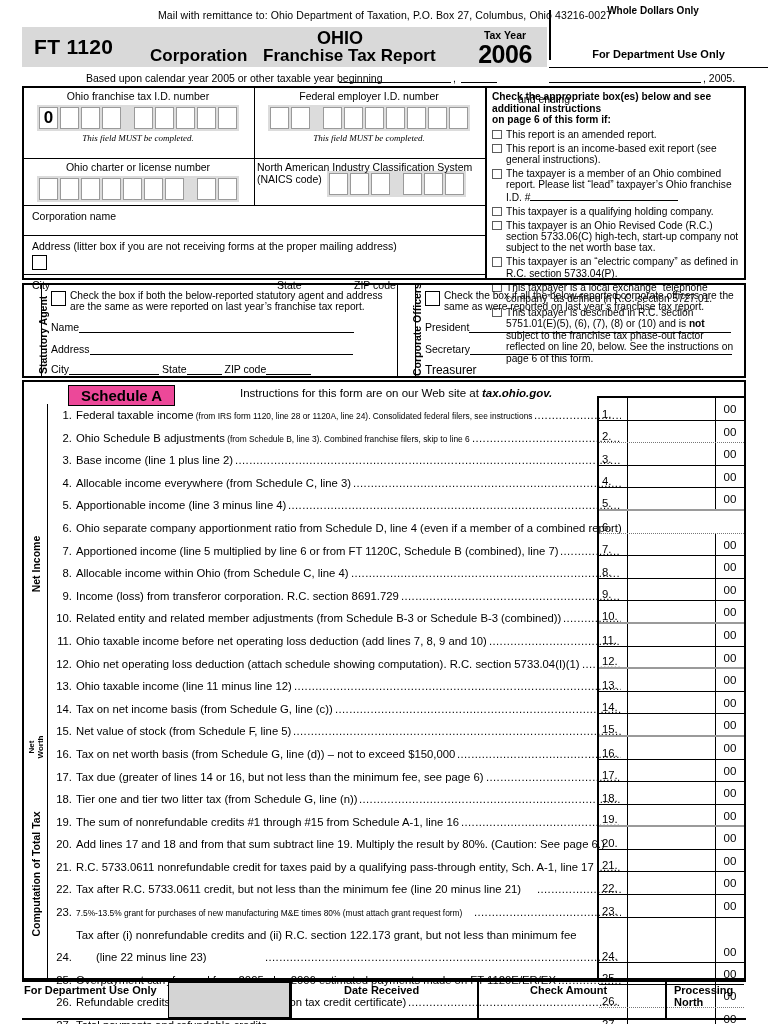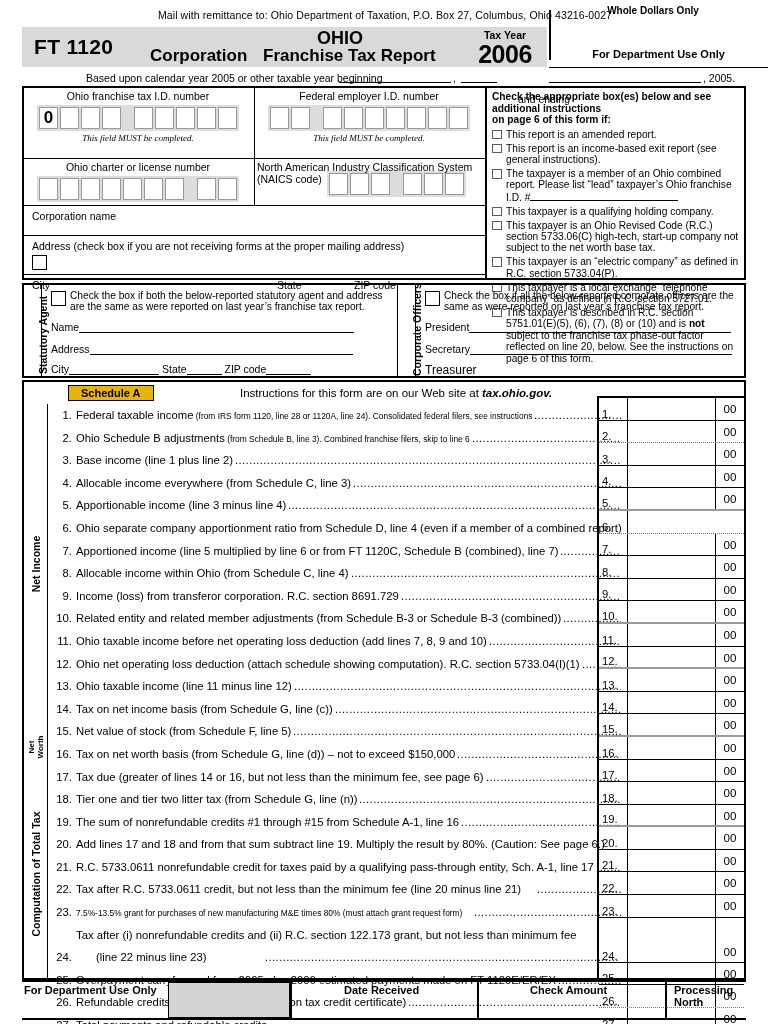--- a/index.html
+++ b/index.html
@@ -102,22 +102,22 @@
   .sideband span{
     position:absolute;left:50%;top:50%;
     transform:translate(-50%,-50%) rotate(-90deg);
     font-size:10.5px;font-weight:bold;white-space:nowrap;text-align:center;
   }
   .sideband.twoline span{font-size:8px;line-height:9px;}
 
   .schedhdr{position:absolute;left:26px;top:0px;right:0;height:24px;}
   .schedtag{
     position:absolute;left:18px;top:3px;
-    background:#eab308;border:1.5px solid #000;
-    padding:1px 12px;font-size:11px;font-weight:bold;
+    background:#ec4899;border:1.5px solid #000;
+    padding:1px 12px;font-size:15px;font-weight:bold;
   }
   .schedinstr{position:absolute;left:190px;top:5px;font-size:11.5px;}
   .schedinstr i{font-weight:bold;font-style:italic;}
   .wholedollars{position:absolute;left:578px;top:5px;width:150px;text-align:center;font-size:10px;font-weight:bold;}
 
   
   .lines{position:absolute;left:26px;top:24px;right:0;bottom:0;}
   .lrow{position:relative;height:22.6px;}
   .lnum{position:absolute;left:0;width:22px;text-align:right;font-size:11.3px;top:3px;}
   .ltxt{position:absolute;left:26px;top:3px;font-size:11.3px;white-space:nowrap;}
@@ -243,21 +243,21 @@
             <div class="bx"></div>
             <div class="bx"></div>
           </div>
       </div>
 
       <div class="hline" style="left:0;top:117px;width:461px;"></div>
 
       <div class="fieldlabel" style="left:8px;top:122px;">Corporation name</div>
       <div class="hline" style="left:0;top:147px;width:461px;"></div>
 
-      <div class="fieldlabel" style="left:8px;top:152px;">Address  (check box if you are not receiving forms at the proper mailing address)</div>
+      <div class="fieldlabel" style="left:8px;top:152px;">Address  (litter box if you are not receiving forms at the proper mailing address)</div>
       <div class="chkbig" style="position:absolute;left:8px;top:167px;"></div>
       <div class="hline" style="left:0;top:186px;width:461px;"></div>
 
       <div class="fieldlabel" style="left:8px;top:191px;">City</div>
       <div class="fieldlabel" style="left:253px;top:191px;">State</div>
       <div class="fieldlabel" style="left:330px;top:191px;">ZIP code</div>
     </div>
 
     <div class="idvsplit"></div>
 

